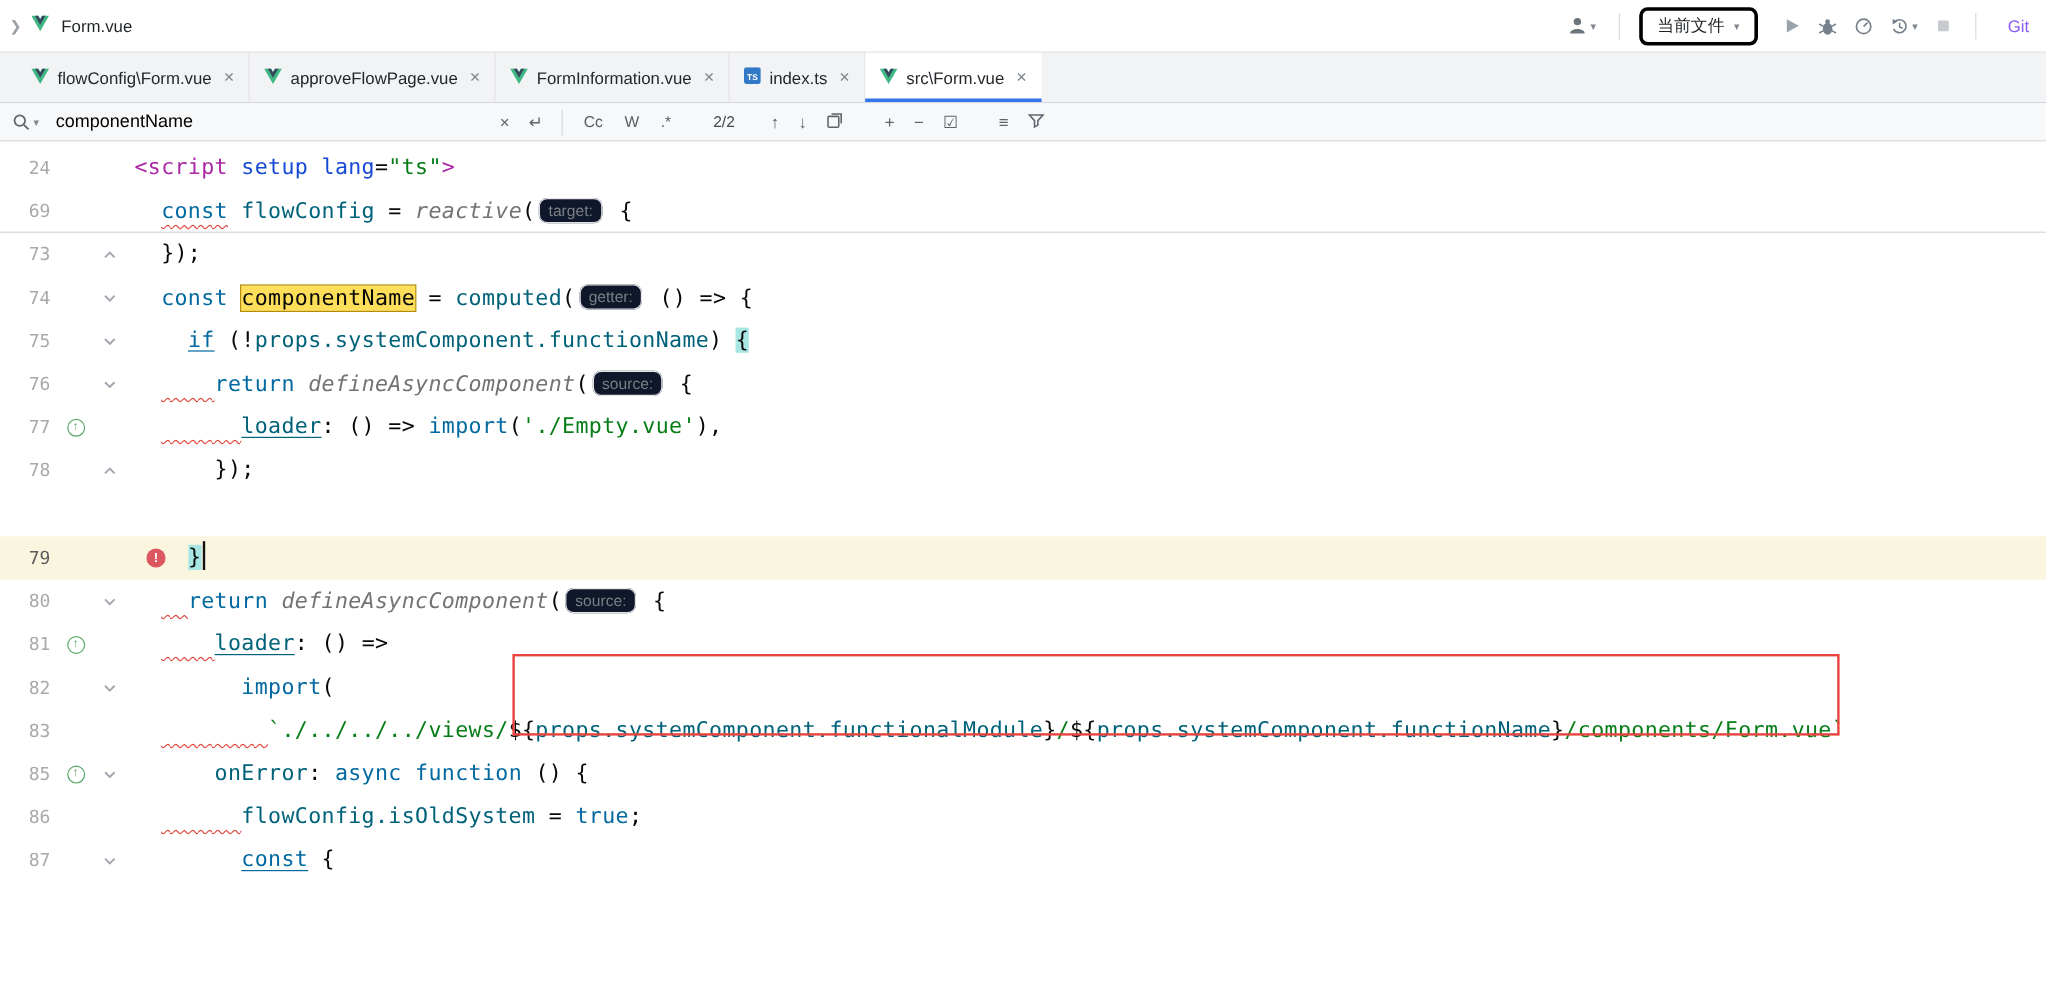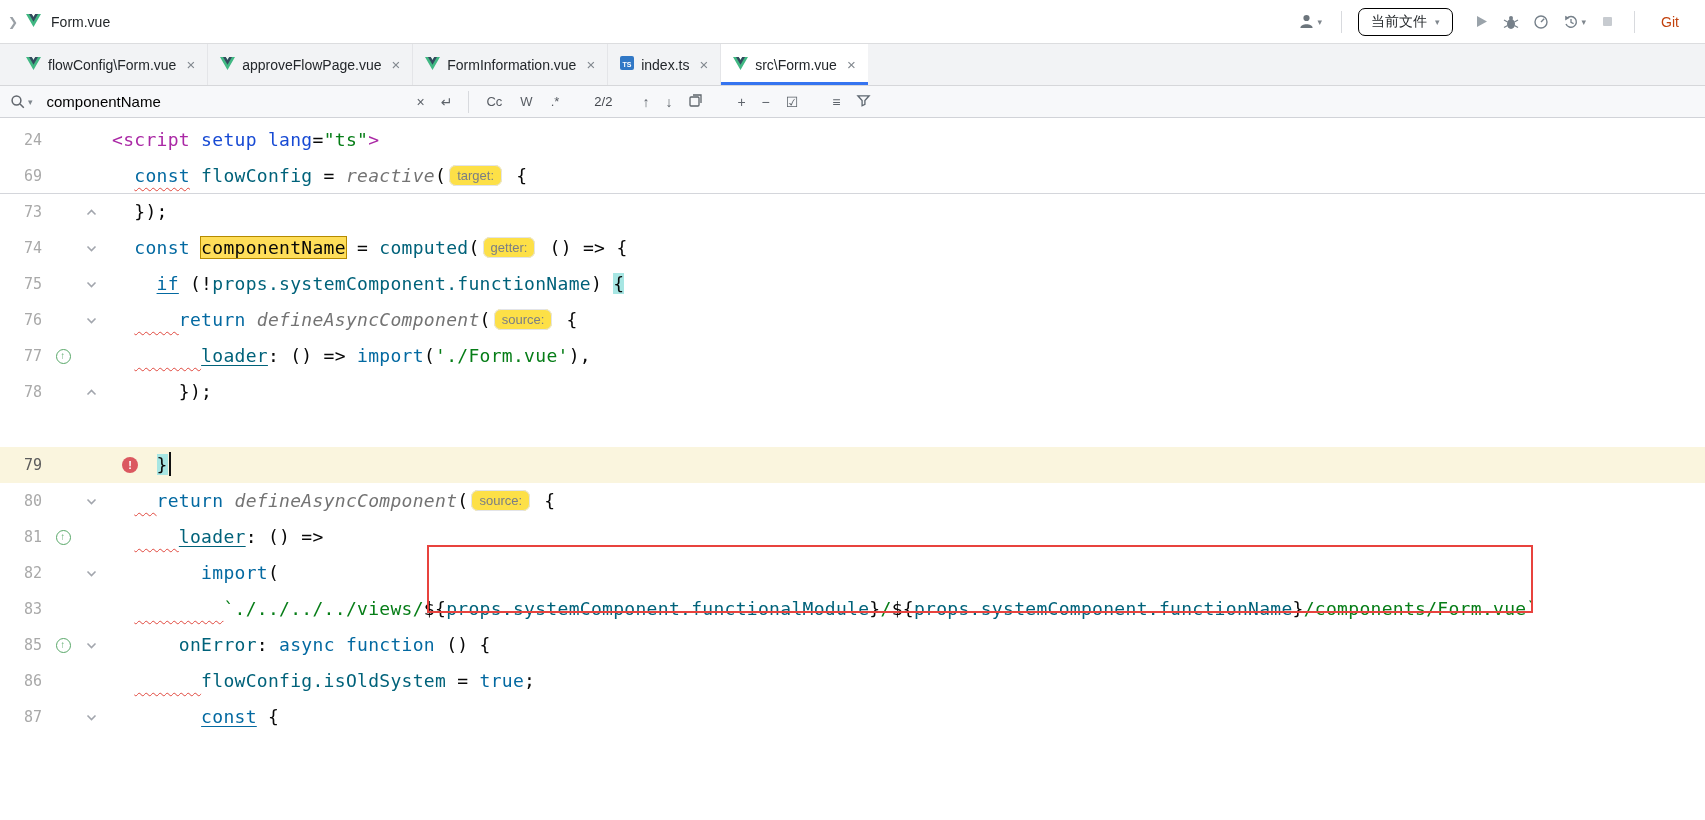--- a/index.html
+++ b/index.html
@@ -9,24 +9,24 @@
 
   
   .titlebar { height:44px; display:flex; align-items:center; gap:8px;
               padding:0 10px 0 8px; background:#fff; border-bottom:1px solid #DCDDDF; }
   .crumb-chev { color:#9AA0A6; font-size:12px; }
   .title-text { font-size:14px; color:#1F2326; margin-left:2px; }
   .spacer { flex:1; }
   .tb-icon { display:flex; align-items:center; gap:3px; cursor:pointer; padding:0 3px; }
   .caret { color:#7F868D; font-size:9px; }
   .vdiv { width:1px; height:22px; background:#D8DADE; margin:0 8px; }
-  .runcfg { display:flex; align-items:center; gap:8px; border:1px solid #000000;
+  .runcfg { display:flex; align-items:center; gap:8px; border:3px solid #000000;
             background:#fff; border-radius:7px; padding:4px 12px; font-size:14px;
             color:#1F2326; font-family:"Liberation Sans",sans-serif; margin-right:10px; }
-  .git-label { font-size:14px; color:#c2410c; margin:0 16px 0 10px; }
+  .git-label { font-size:14px; color:#8b5cf6; margin:0 4px 0 10px; }
 
   
   .tabbar { height:42px; background:#F2F3F5; border-bottom:1px solid #D6D7DA; }
   .tabstrip { display:flex; height:100%; padding-left:14px; }
   .tab { display:flex; align-items:center; gap:7px; padding:0 12px; font-size:14px;
          color:#23272B; cursor:pointer; border-right:1px solid #E4E5E8; }
   .tab.active { background:#fff; box-shadow: inset 0 -3px 0 #3574F0; border-right:none; }
   .tab-close { color:#81878E; font-size:15px; margin-left:3px; }
 
   
@@ -63,21 +63,21 @@
 
   .tk-kw   { color:#0369a1; }
   .tk-fn   { color:#00627A; }
   .tk-call { color:#737373; font-style:italic; }
   .tk-str  { color:#067D17; }
   .tk-tag  { color:#AA28A5; }
   .tk-attr { color:#174AD4; }
   .tk-prop { color:#00627A; }
   .tk-plain{ color:#080808; }
   .tk-hint { font-family:"Liberation Sans",sans-serif; font-size:13px; letter-spacing:0;
-             color:#7A7E85; background:#fde047; border:1px solid #E3E4E8;
+             color:#7A7E85; background:#0f172a; border:1px solid #E3E4E8;
              border-radius:7px; padding:2px 7px; margin:0 3px; vertical-align:2px; }
   .tk-match{ background:#FFDE59; outline:1.5px solid #B58B00; }
   .tk-brh  { background:#A7E6E3; }
   .u   { text-decoration:underline; text-decoration-thickness:1px; text-underline-offset:3px; }
   .sqg { text-decoration:underline wavy #E0483E; text-decoration-thickness:1px; text-underline-offset:5px; }
   .sq  { text-decoration:underline wavy #E0483E; text-decoration-thickness:1px; text-underline-offset:5px; }
   .caret-bar { display:inline-block; width:2px; height:24px; background:#111;
                vertical-align:-5px; margin-left:1px; }
 
   .red-box { position:absolute; left:427px; top:427px; width:1106px; height:68px;
@@ -282,21 +282,21 @@
           </svg>
         </span>
         <span class="code"><span>  </span><span class="sq">    </span><span class="tk-kw">return</span><span class="tk-plain"> </span><span class="tk-call">defineAsyncComponent</span><span class="tk-plain">(</span><span class="tk-hint">source:</span><span class="tk-plain"> {</span></span>
       </div>
       <div class="row">
         <span class="ln">77</span>
         <span class="gmark">
           <span class="impl">↑</span>
         </span>
         <span class="fold"></span>
-        <span class="code"><span>  </span><span class="sq">      </span><span class="tk-prop u">loader</span><span class="tk-plain">: () =&gt; </span><span class="tk-kw">import</span><span class="tk-plain">(</span><span class="tk-str">'./Form.vue'</span><span class="tk-plain">),</span></span>
+        <span class="code"><span>  </span><span class="sq">      </span><span class="tk-prop u">loader</span><span class="tk-plain">: () =&gt; </span><span class="tk-kw">import</span><span class="tk-plain">(</span><span class="tk-str">'./Empty.vue'</span><span class="tk-plain">),</span></span>
       </div>
       <div class="row">
         <span class="ln">78</span>
         <span class="gmark"></span>
         <span class="fold">
           <svg width="11" height="11" viewBox="0 0 11 11">
             <polyline points="1.5,7.5 5.5,3.5 9.5,7.5" fill="none" stroke="#A2A6AD" stroke-width="1.6"></polyline>
           </svg>
         </span>
         <span class="code"><span>      </span><span class="tk-plain">});</span></span>

